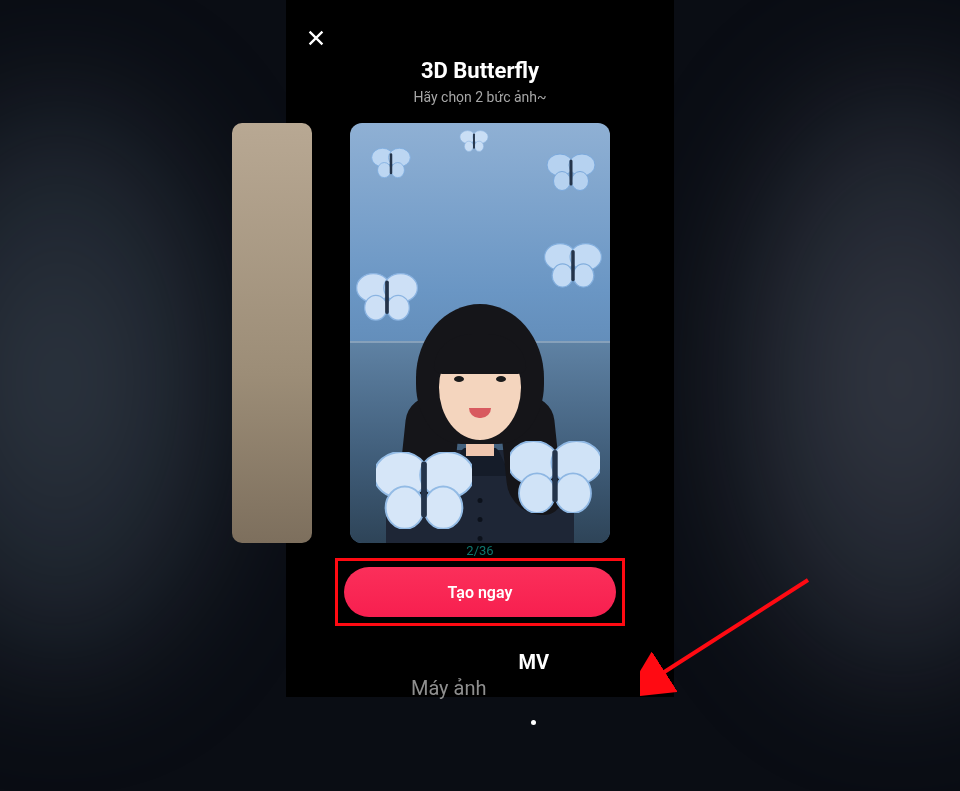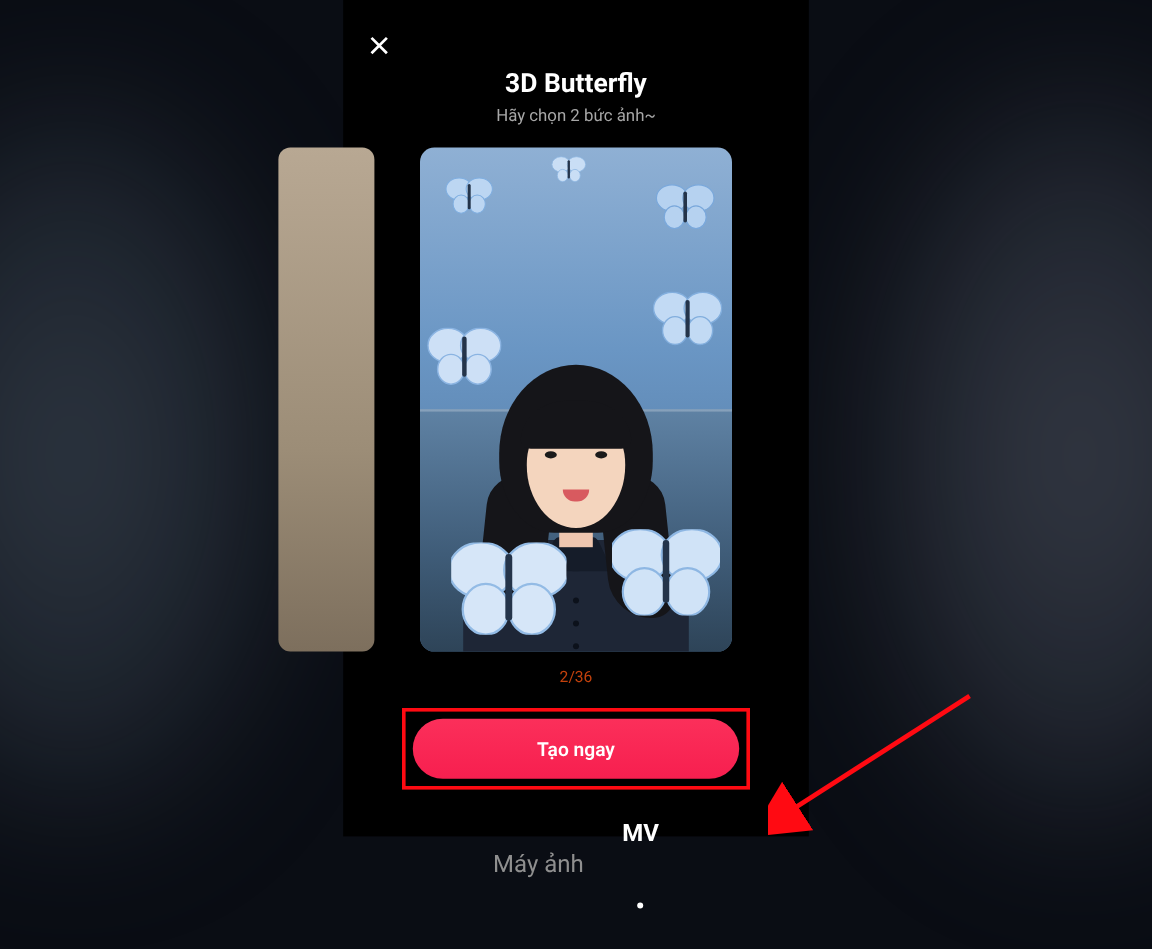--- a/index.html
+++ b/index.html
@@ -151,27 +151,25 @@
   }
   .collar-l { left:66px; transform:skewX(-25deg); border-radius:4px;}
   .collar-r { right:66px; transform:skewX(25deg); border-radius:4px;}
   .btns { position:absolute; left:50%; top:168px; transform:translateX(-50%); }
   .btns span { display:block; width:5px;height:5px;border-radius:50%;background:#0c111b;margin:14px 0;}
 
   .butterfly { position:absolute; }
   .butterfly svg { display:block; }
 
   .counter {
-    margin-top: 14px;
-    color:#c2410c;
+    color:#0f766e;
     font-size: 13px;
   }
 
   .cta-wrap {
-    margin-top: 18px;
     position: relative;
     width: 290px;
     padding: 6px;
     border: 3px solid #ff0a12;
   }
   .cta {
     width: 100%;
     height: 50px;
     border-radius: 26px;
     background: linear-gradient(180deg,#fb2f5a 0%, #f71f4f 100%);

